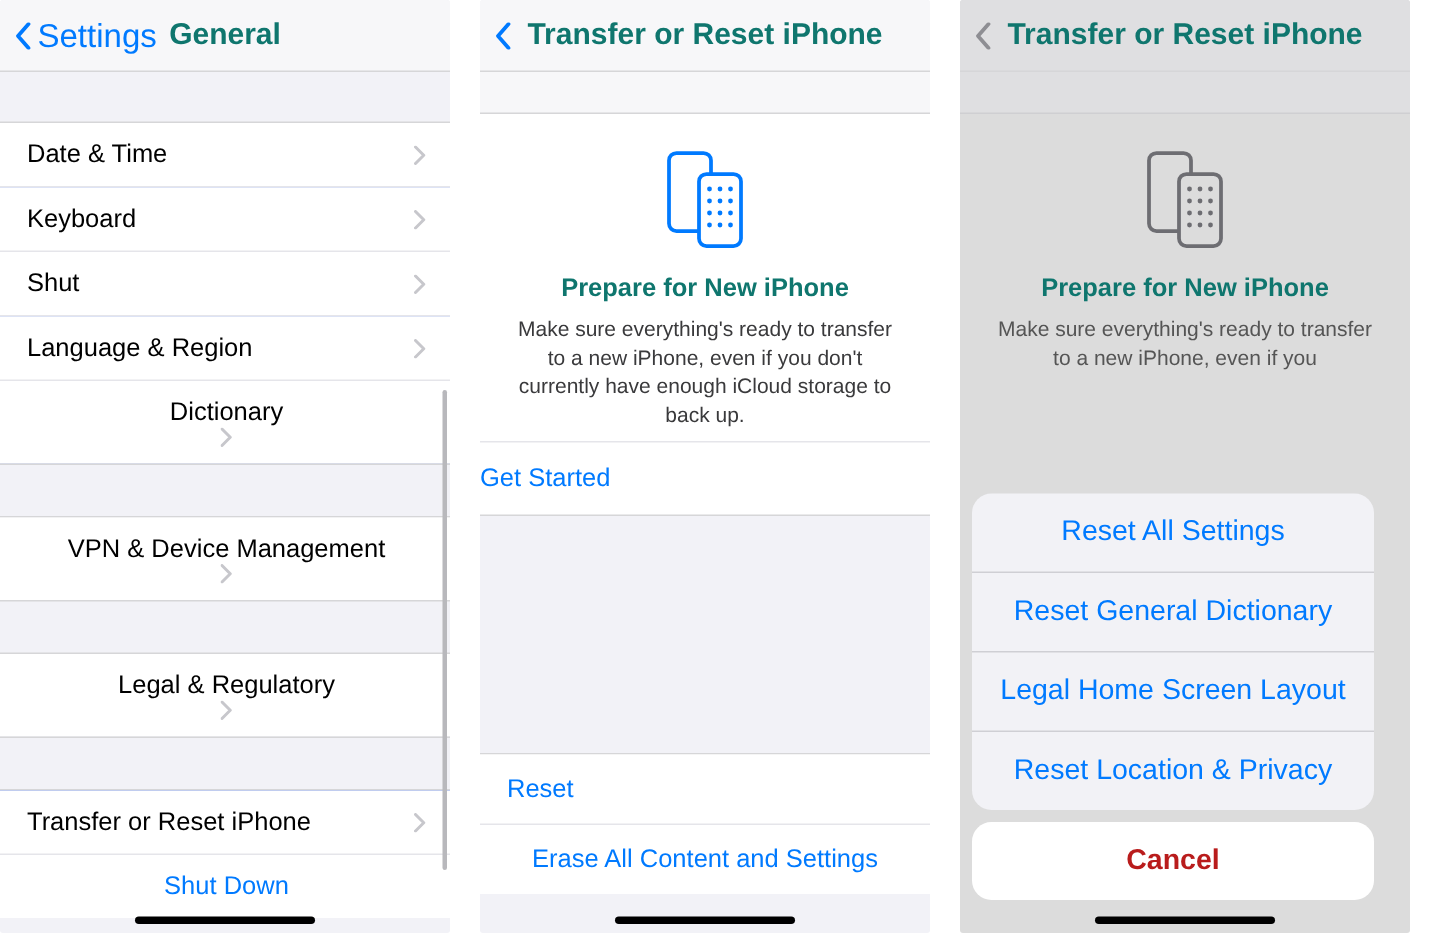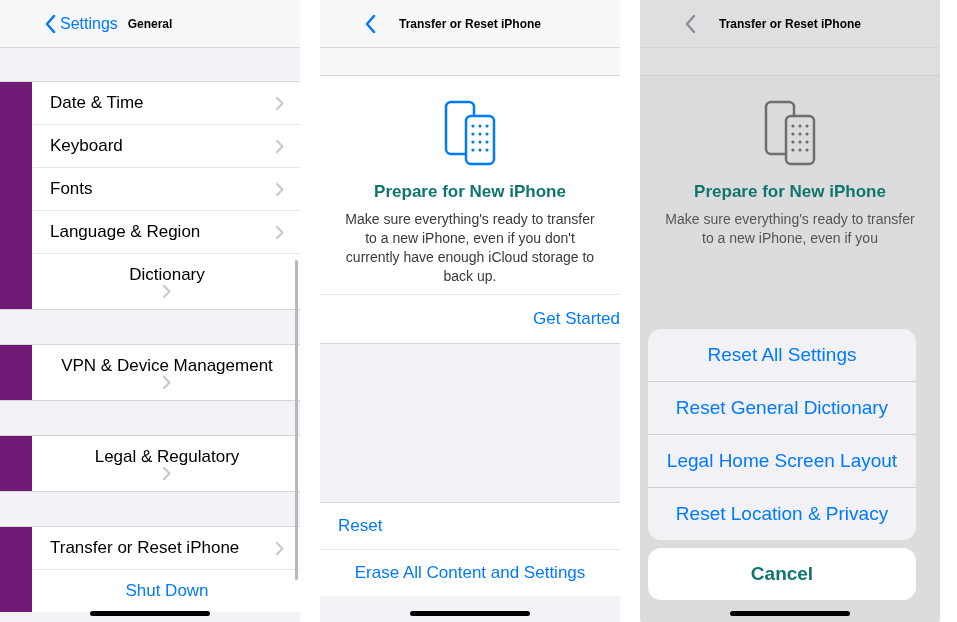--- a/index.html
+++ b/index.html
@@ -31,43 +31,41 @@
       position: relative;
       border-bottom: 1px solid #d6d6d8;
     }
     .phone.dimmed .navbar {
       background: #dfdfe1;
     }
     .navbar-back {
       display: flex;
       align-items: center;
       color: #007aff;
-      font-size: 16px;
+      font-size: 22px;
       padding-left: 10px;
       gap: 4px;
       cursor: pointer;
-      margin-left: 35px;
     }
     .navbar-back.dimmed { color: #8e8e93; }
     .navbar-title {
       position: absolute;
       left: 0; right: 0;
       text-align: center;
-      font-size: 12px;
+      font-size: 20px;
       font-weight: 600;
-      color: #000000;
+      color: #0f766e;
       pointer-events: none;
     }
     .chevron-left {
       width: 11px;
       height: 18px;
     }
     .list {
-      background: #701a75;
-      padding-left: 32px;
+      background: #1d4ed8;
     }
     .list-item {
       display: flex;
       align-items: center;
       justify-content: space-between;
       padding: 11px 16px 11px 18px;
       font-size: 17px;
       color: #000;
       border-bottom: 1px solid #e5e5ea;
       cursor: pointer;
@@ -106,21 +104,21 @@
       margin-bottom: 8px;
     }
     .prepare-desc {
       font-size: 14px;
       color: #3a3a3c;
       line-height: 1.35;
     }
     .phone.dimmed .prepare-desc { color: #555; }
     .get-started-row {
       background: #fff;
-      text-align: right;
+      text-align: left;
       padding: 14px 0;
       font-size: 17px;
       color: #007aff;
       border-top: 1px solid #e5e5ea;
       border-bottom: 1px solid #d6d6d8;
       cursor: pointer;
     }
     .bottom-list {
       position: absolute;
       bottom: 26px;
@@ -163,21 +161,21 @@
       border-bottom: 0.5px solid #cfcfd4;
       cursor: pointer;
     }
     .action-item:last-child { border-bottom: none; }
     .action-cancel {
       background: #fff;
       border-radius: 13px;
       text-align: center;
       font-size: 19px;
       font-weight: 600;
-      color: #0f766e;
+      color: #b91c1c;
       padding: 15px 0;
       cursor: pointer;
     }
     .scroll-indicator {
       position: absolute;
       right: 2px;
       top: 260px;
       width: 3px;
       height: 320px;
       background: #b8b8bc;
@@ -212,21 +210,21 @@
           <path d="M1 1 L6.5 6.5 L1 12" stroke="#c7c7cc" stroke-width="2" fill="none" stroke-linecap="round" stroke-linejoin="round"></path>
         </svg>
     </div>
     <div class="list-item">
       <span>Keyboard</span>
       <svg class="chevron-right" viewBox="0 0 8 13">
           <path d="M1 1 L6.5 6.5 L1 12" stroke="#c7c7cc" stroke-width="2" fill="none" stroke-linecap="round" stroke-linejoin="round"></path>
         </svg>
     </div>
     <div class="list-item">
-      <span>Fonts</span>
+      <span>Shut</span>
       <svg class="chevron-right" viewBox="0 0 8 13">
           <path d="M1 1 L6.5 6.5 L1 12" stroke="#c7c7cc" stroke-width="2" fill="none" stroke-linecap="round" stroke-linejoin="round"></path>
         </svg>
     </div>
     <div class="list-item">
       <span>Language &amp; Region</span>
       <svg class="chevron-right" viewBox="0 0 8 13">
           <path d="M1 1 L6.5 6.5 L1 12" stroke="#c7c7cc" stroke-width="2" fill="none" stroke-linecap="round" stroke-linejoin="round"></path>
         </svg>
     </div>

